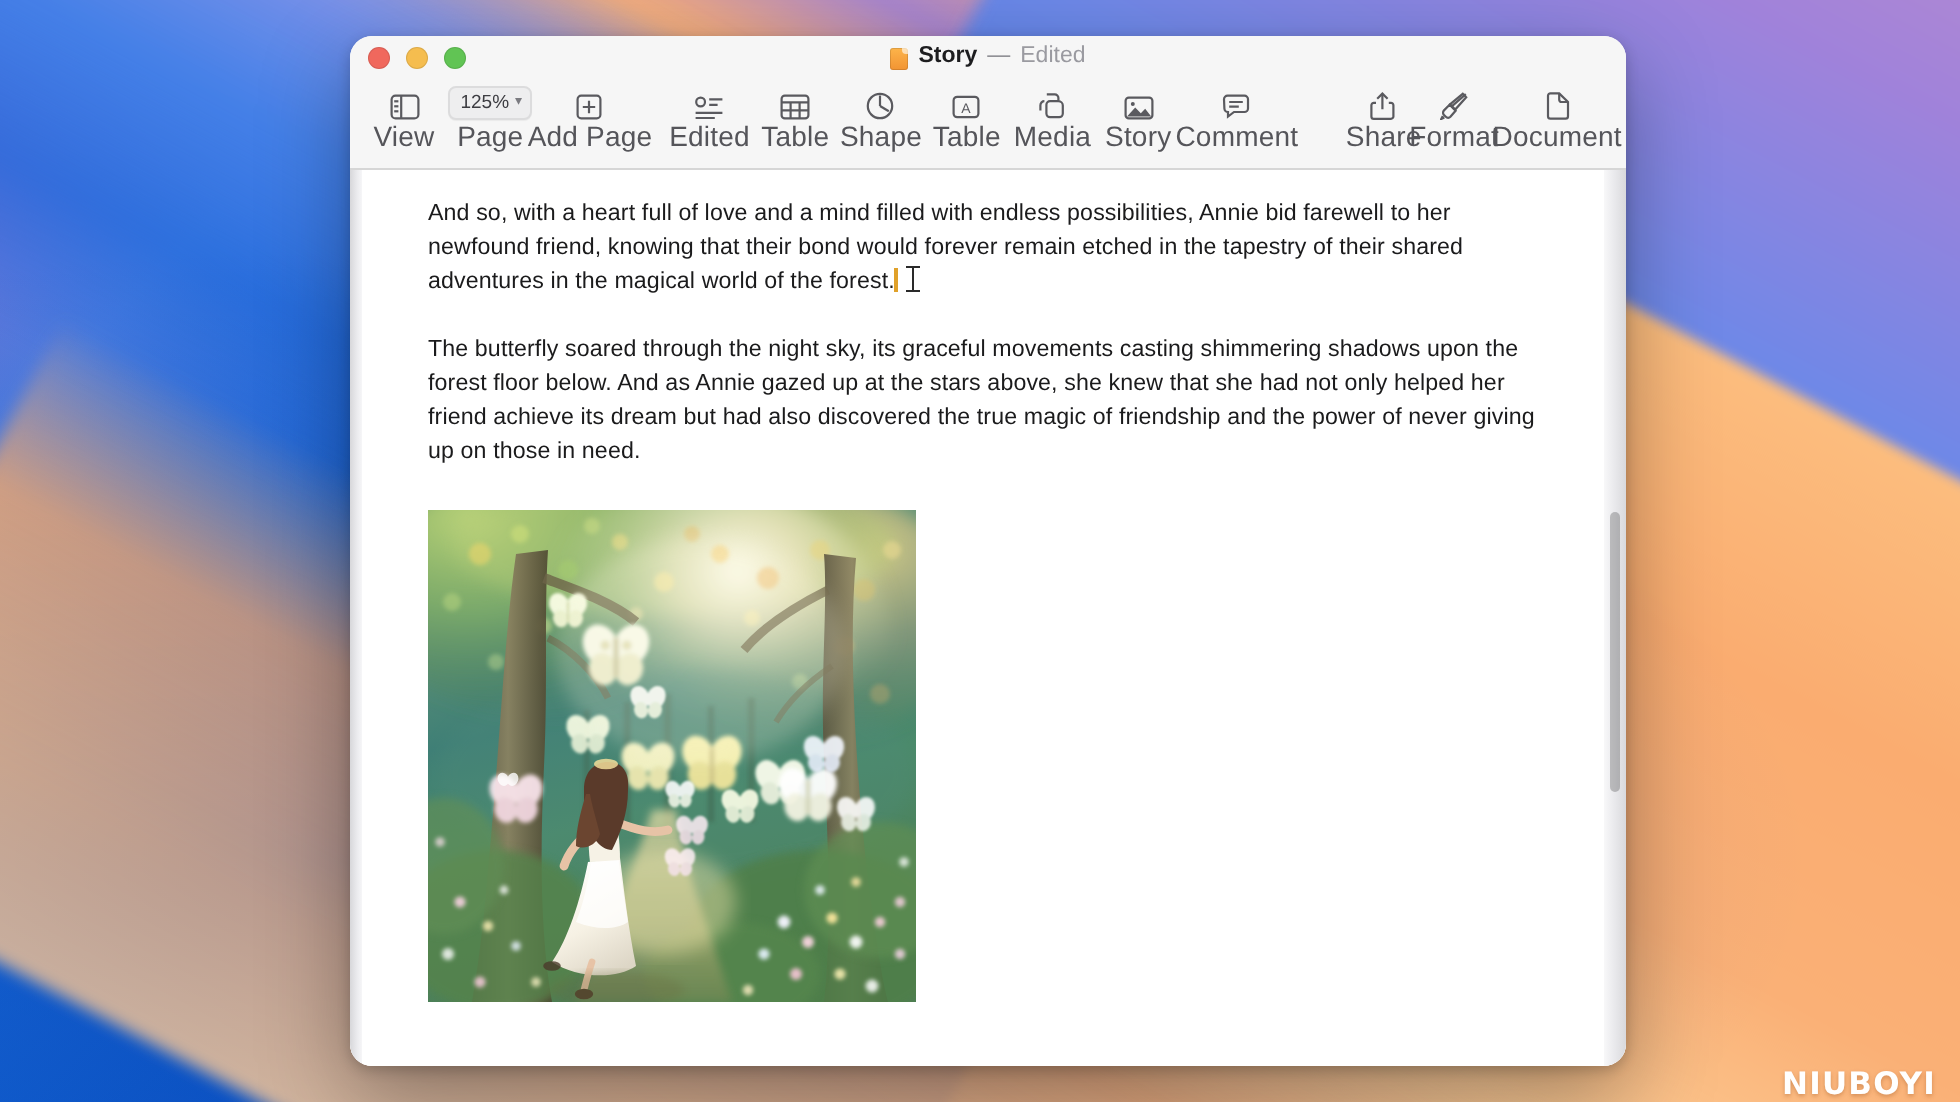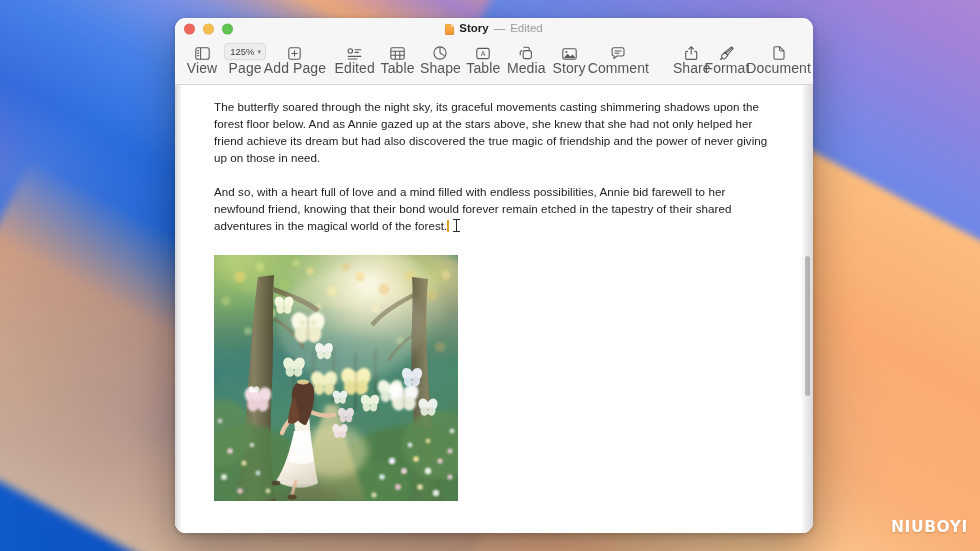--- a/index.html
+++ b/index.html
@@ -334,21 +334,21 @@
     width: 244px;
     height: 246px;
     position: relative;
     overflow: hidden;
   }
   #illus { width: 244px; height: 246px; display: block; }
 
   
   #watermark {
     position: absolute;
-    right: 12px; bottom: 15px;
+    right: 12px; bottom: 0;
     font-size: 15.5px;
     font-weight: bold;
     letter-spacing: 0.6px;
     color: #ffffff;
     font-family: "DejaVu Sans", sans-serif;
     text-shadow: 0 1px 2px rgba(140,70,20,0.35);
   }
 </style>
 </head>
 <body>
@@ -556,23 +556,23 @@
 
       </div>
     </div>
 
     <div id="canvas">
 
       <div id="gutter-l"></div>
 
       <div id="page">
 
+        <p class="doc-para"><span>And so, with a heart full of love and a mind filled with endless possibilities, Annie bid farewell to her newfound friend, knowing that their bond would forever remain etched in the tapestry of their shared adventures in the magical world of the forest.</span><span class="caret"></span><span class="ibeam"></span></p>
+
         <p class="doc-para">The butterfly soared through the night sky, its graceful movements casting shimmering shadows upon the forest floor below. And as Annie gazed up at the stars above, she knew that she had not only helped her friend achieve its dream but had also discovered the true magic of friendship and the power of never giving up on those in need.</p>
-
-        <p class="doc-para"><span>And so, with a heart full of love and a mind filled with endless possibilities, Annie bid farewell to her newfound friend, knowing that their bond would forever remain etched in the tapestry of their shared adventures in the magical world of the forest.</span><span class="caret"></span><span class="ibeam"></span></p>
 
         <div id="illus-wrap">
           <svg id="illus" viewBox="0 0 244 246" preserveAspectRatio="none" aria-hidden="true">
             <defs>
               <radialGradient id="glow" cx="0.58" cy="0.28" r="0.50">
                 <stop offset="0%" stop-color="#fffdf0" stop-opacity="0.98"></stop>
                 <stop offset="35%" stop-color="#fdf3cf" stop-opacity="0.72"></stop>
                 <stop offset="70%" stop-color="#e9ecb8" stop-opacity="0.30"></stop>
                 <stop offset="100%" stop-color="#cfe0b8" stop-opacity="0"></stop>
               </radialGradient>

